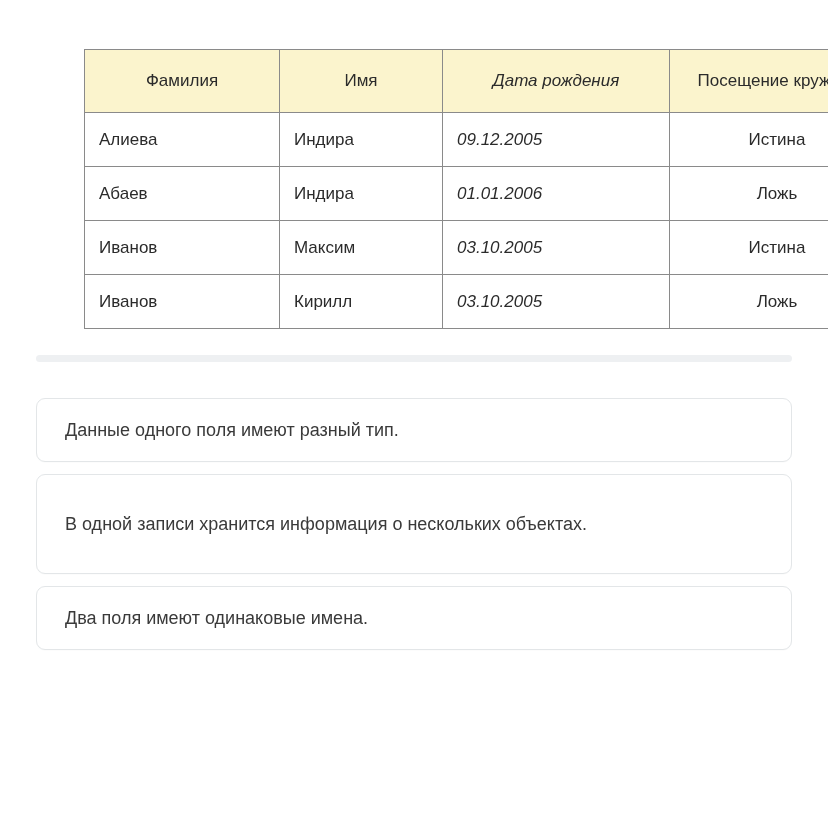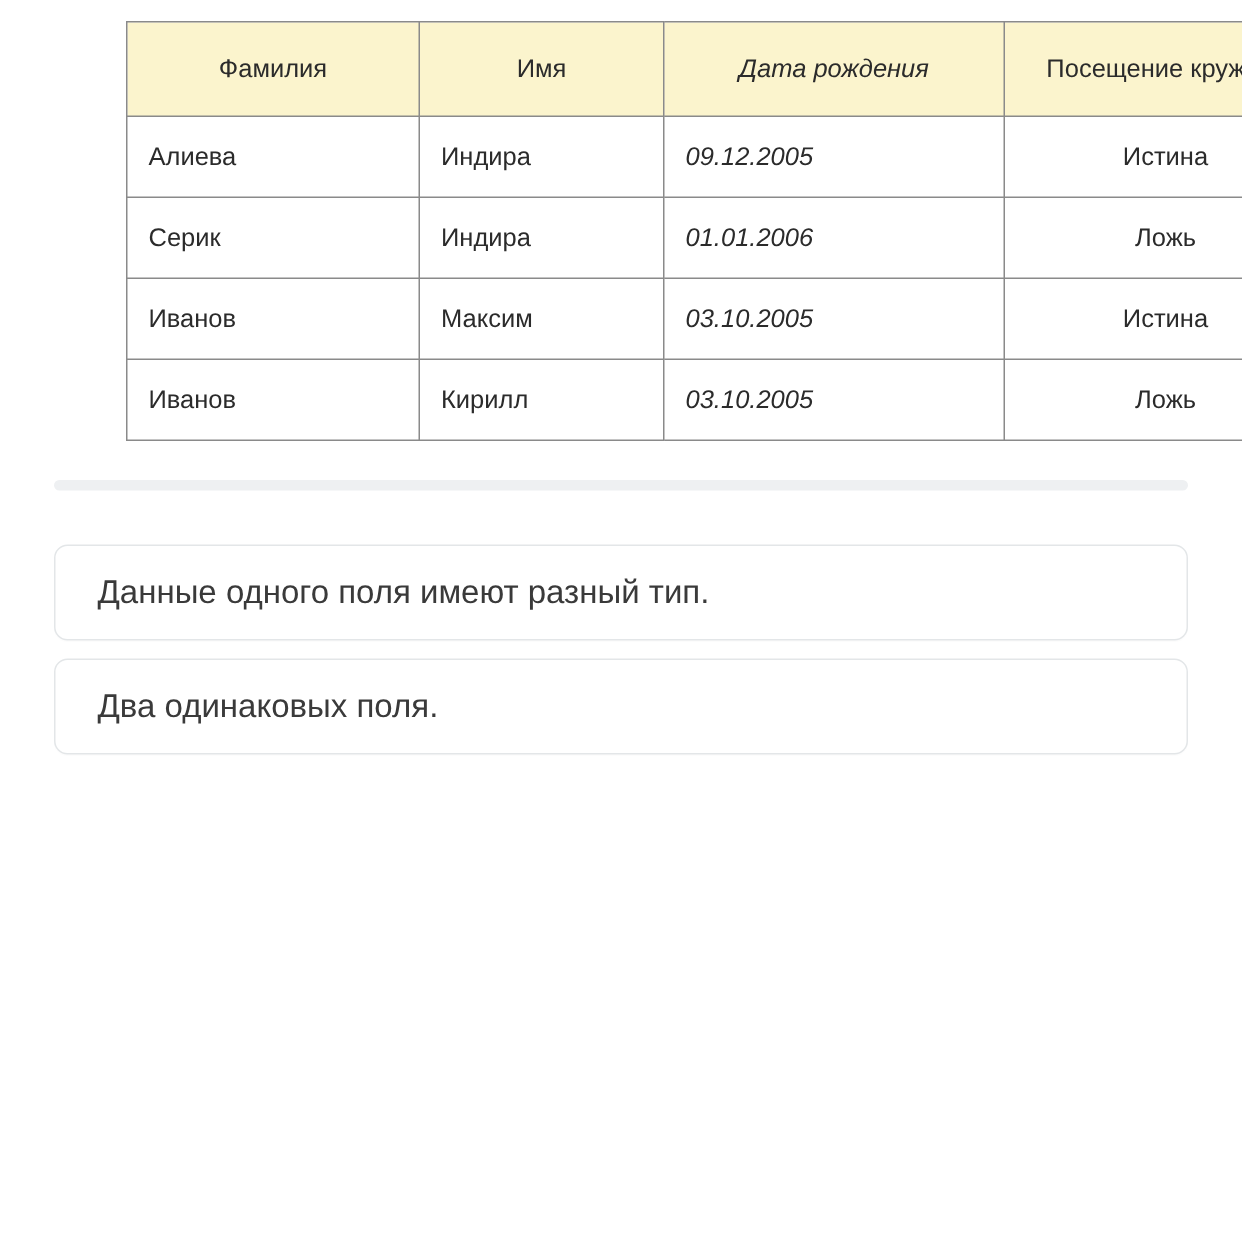--- a/index.html
+++ b/index.html
@@ -18,20 +18,21 @@
   .page {
     width: 828px;
     height: 828px;
     position: relative;
     box-sizing: border-box;
   }
 
   
   .table-wrap {
     padding: 14px 0 0 84px;
+    margin-top: 35px;
   }
   table.data-table {
     border-collapse: collapse;
     table-layout: fixed;
     width: 684px;
     background: #ffffff;
   }
   table.data-table th,
   table.data-table td {
     border: 1px solid #8a8a8a;
@@ -80,21 +81,21 @@
   }
   .option {
     border: 1px solid #e3e6e8;
     border-radius: 9px;
     background: #ffffff;
     box-sizing: border-box;
     min-height: 64px;
     display: flex;
     align-items: center;
     padding: 12px 28px;
-    font-size: 22px;
+    font-size: 18px;
     line-height: 1.45;
     color: #3a3a3a;
     box-shadow: 0 1px 1px rgba(0,0,0,0.015);
   }
   .option.tall {
     min-height: 100px;
     align-items: center;
   }
   .option-text {
     display: block;
@@ -116,21 +117,21 @@
         </tr>
       </thead>
       <tbody>
         <tr>
           <td class="col-0">Алиева</td>
           <td class="col-1">Индира</td>
           <td class="col-2">09.12.2005</td>
           <td class="col-3 center">Истина</td>
         </tr>
         <tr>
-          <td class="col-0">Серик</td>
+          <td class="col-0">Абаев</td>
           <td class="col-1">Индира</td>
           <td class="col-2">01.01.2006</td>
           <td class="col-3 center">Ложь</td>
         </tr>
         <tr>
           <td class="col-0">Иванов</td>
           <td class="col-1">Максим</td>
           <td class="col-2">03.10.2005</td>
           <td class="col-3 center">Истина</td>
         </tr>
@@ -143,18 +144,21 @@
       </tbody>
     </table>
   </div>
 
   <div class="divider"></div>
 
   <div class="options">
     <div class="option">
       <span class="option-text">Данные одного поля имеют разный тип.</span>
     </div>
+    <div class="option tall">
+      <span class="option-text">В одной записи хранится информация о нескольких объектах.</span>
+    </div>
     <div class="option">
-      <span class="option-text">Два одинаковых поля.</span>
+      <span class="option-text">Два поля имеют одинаковые имена.</span>
     </div>
   </div>
 
 </div>
 
 </body></html>

